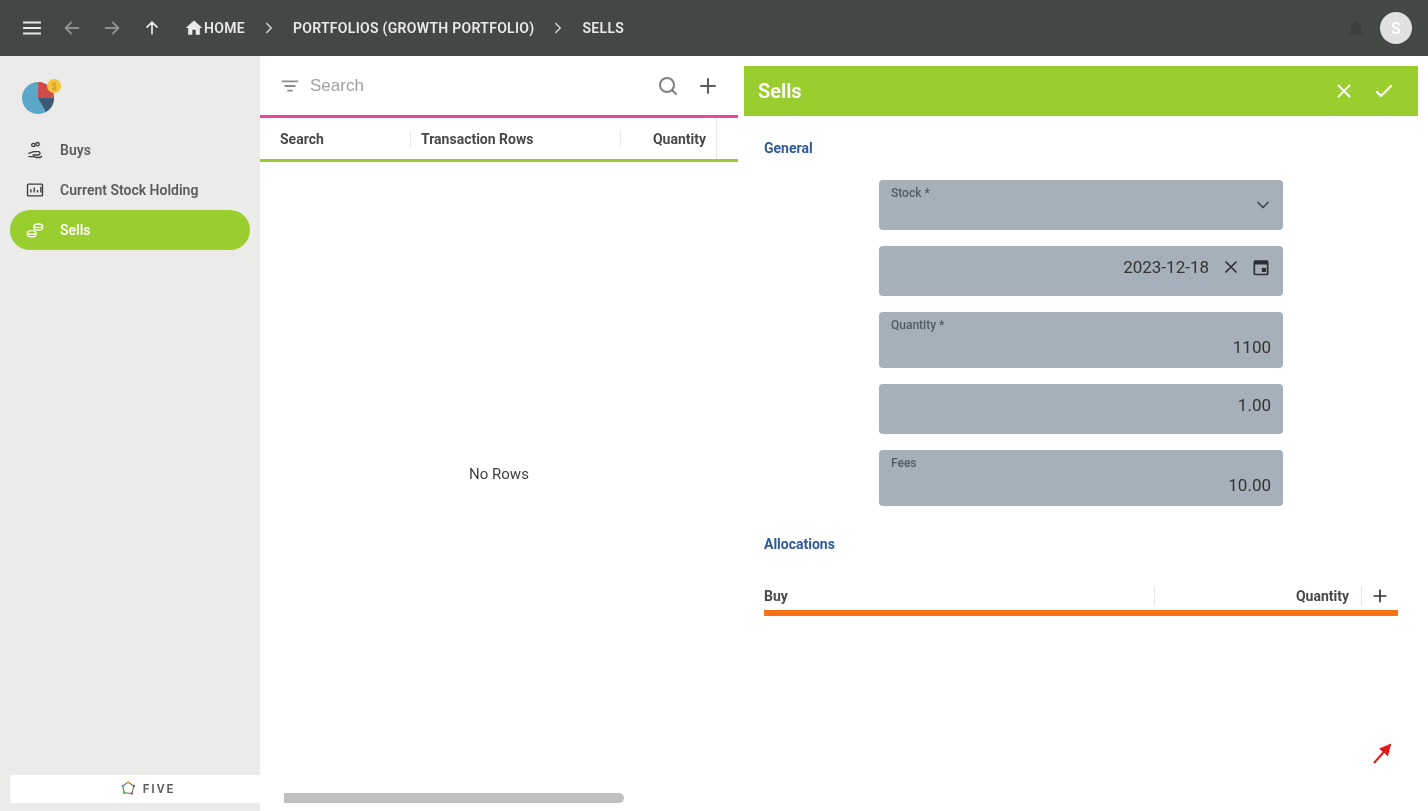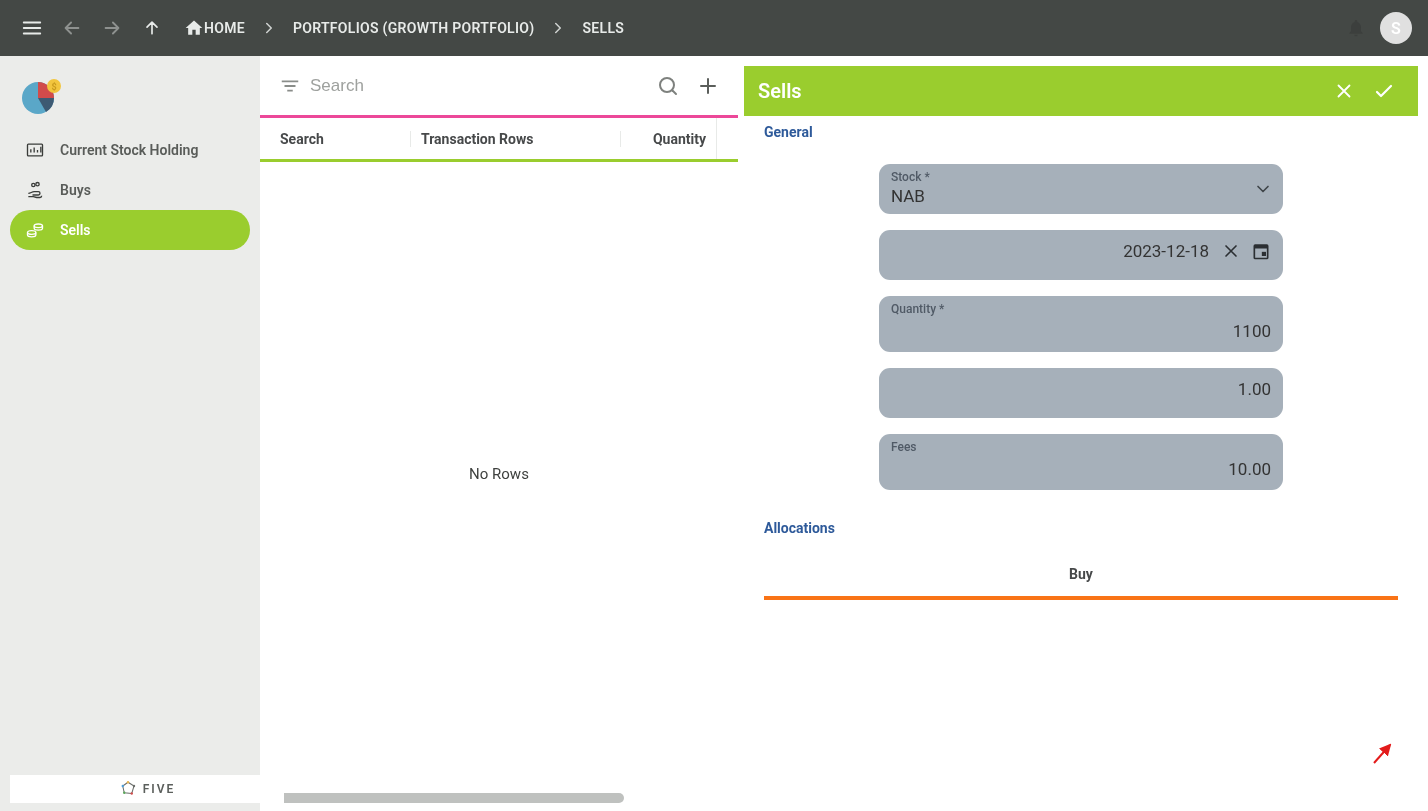--- a/index.html
+++ b/index.html
@@ -51,35 +51,35 @@
     
     .formpane { flex: 1; display: flex; flex-direction: column; margin: 10px 10px 0 6px; position: relative; }
     .formhead { height: 50px; background: #9acd2e; color: #fff; display: flex; align-items: center; padding: 0 14px; }
     .formhead .title { font-size: 20px; font-weight: 600; flex: 1; }
     .formhead .hicon { width: 40px; height: 40px; display: flex; align-items: center; justify-content: center; cursor: pointer; }
 
     .formscroll { flex: 1; overflow-y: auto; position: relative; background: #fff; }
     .formscroll::-webkit-scrollbar { width: 14px; }
     .formscroll::-webkit-scrollbar-thumb { background: #bcbfbc; border-radius: 7px; border: 3px solid #fff; }
     .formscroll::-webkit-scrollbar-track { background: #fff; }
-    .formbody { padding: 8px 20px 40px 20px; }
+    .formbody { padding: 24px 20px 40px 20px; }
     .section-title { color: #2e5a9a; font-weight: 700; font-size: 14px; margin-bottom: 24px; }
 
     .field-stack { display: flex; flex-direction: column; align-items: center; gap: 16px; margin-bottom: 30px; }
-    .field { width: 404px; min-height: 50px; background: #a6b0ba; border-radius: 11px; position: relative; padding: 6px 12px; }
+    .field { width: 404px; min-height: 50px; background: #a6b0ba; border-radius: 4px; position: relative; padding: 6px 12px; }
     .field .fl { color: #505a66; font-size: 12px; font-weight: 500; }
     .field .fv-row { display: flex; align-items: center; }
     .field .fv { flex: 1; color: #333; font-size: 17px; }
     .field .fv.right { text-align: right; }
     .field .fv.left { text-align: left; padding-top: 2px; }
     .field .ftrail { display: flex; align-items: center; gap: 10px; }
     .field .seladorn { position: absolute; right: 10px; top: 50%; transform: translateY(-50%); color: #3f4246; }
     .field.tall .fv-row { min-height: 30px; }
 
-    .alloc-head { height: 40px; display: flex; align-items: center; font-size: 14px; font-weight: 700; color: #47494a; border-bottom: 4px solid #f97316; padding-top: 6px; flex-direction: column; }
+    .alloc-head { height: 40px; display: flex; align-items: center; font-size: 14px; font-weight: 700; color: #47494a; border-bottom: 6px solid #f97316; padding-top: 6px; }
     .ath.buy { flex: 0 0 390px; }
     .ath-div { width: 1px; height: 20px; background: #e4e6e4; }
     .ath.qty { flex: 1; text-align: right; padding-right: 12px; }
     .ath.add { width: 36px; display: flex; align-items: center; justify-content: center; cursor: pointer; color: #333; }
 
     
     .redarrow { position: absolute; right: 20px; bottom: 44px; pointer-events: none; }
   </style>
 </head>
 <body>
@@ -152,41 +152,41 @@
   <div class="sidebar">
     <div class="sidebar-pad">
       <div class="logo-wrap">
         <svg width="44" height="40" viewBox="0 0 44 40">
           <circle cx="20" cy="22" r="16" fill="#5aa7c8"></circle>
           <path d="M20 6 A16 16 0 0 1 36 22 L20 22 Z" fill="#d14b4b"></path>
           <path d="M20 22 L36 22 A16 16 0 0 1 28 36 Z" fill="#3d5a73"></path>
           <circle cx="36" cy="10" r="7" fill="#f2c53d"></circle>
           <text x="36" y="14" text-anchor="middle" fill="#c99a1e" font-size="9" font-weight="bold">$</text>
         </svg>
-      </div>
-      <div class="nav-item">
-        <span class="ic">
-          <svg width="20" height="20" viewBox="0 0 24 24" fill="none" stroke="#3a3c3a" stroke-width="1.6">
-              <rect x="3" y="5" width="18" height="14" rx="1"></rect>
-              <path d="M7 15V11M11 15V9M15 15v-3M19 15V8"></path>
-            </svg>
-        </span>
-        <span>Current Stock Holding</span>
       </div>
       <div class="nav-item">
         <span class="ic">
           <svg width="20" height="20" viewBox="0 0 24 24" fill="none" stroke="#3a3c3a" stroke-width="1.6">
               <path d="M4 16c3 0 4-2 7-2h5a2 2 0 1 1 0 4H9"></path>
               <path d="M4 20h6l4 1h4a2 2 0 0 0 2-2"></path>
               <circle cx="10" cy="6" r="2"></circle>
               <circle cx="15" cy="5" r="2"></circle>
             </svg>
         </span>
         <span>Buys</span>
       </div>
+      <div class="nav-item">
+        <span class="ic">
+          <svg width="20" height="20" viewBox="0 0 24 24" fill="none" stroke="#3a3c3a" stroke-width="1.6">
+              <rect x="3" y="5" width="18" height="14" rx="1"></rect>
+              <path d="M7 15V11M11 15V9M15 15v-3M19 15V8"></path>
+            </svg>
+        </span>
+        <span>Current Stock Holding</span>
+      </div>
       <div class="nav-item active">
         <span class="ic">
           <svg width="20" height="20" viewBox="0 0 24 24" fill="none" stroke="#fff" stroke-width="1.6">
               <ellipse cx="8" cy="15" rx="5" ry="2.2"></ellipse>
               <path d="M3 15v3c0 1.2 2.2 2.2 5 2.2s5-1 5-2.2v-3"></path>
               <ellipse cx="16" cy="7" rx="5" ry="2.2"></ellipse>
               <path d="M11 7v3c0 1.2 2.2 2.2 5 2.2s5-1 5-2.2V7"></path>
             </svg>
         </span>
         <span>Sells</span>
@@ -256,23 +256,20 @@
     </div>
 
     <div class="formscroll">
       <div class="formbody">
         <div class="section-title">General</div>
 
         <div class="field-stack">
 
           <div class="field">
             <div class="fl">Stock *</div>
-            <div class="fv-row">
-              <div class="fv left">NAB</div>
-            </div>
             <div class="seladorn">
               <svg width="20" height="20" viewBox="0 0 24 24" fill="none" stroke="#3f4549" stroke-width="2" stroke-linecap="round" stroke-linejoin="round">
                   <path d="m6 9 6 6 6-6"></path>
                 </svg>
             </div>
           </div>
 
           <div class="field tall">
             <div class="fv-row">
               <div class="fv right">2023-12-18</div>

